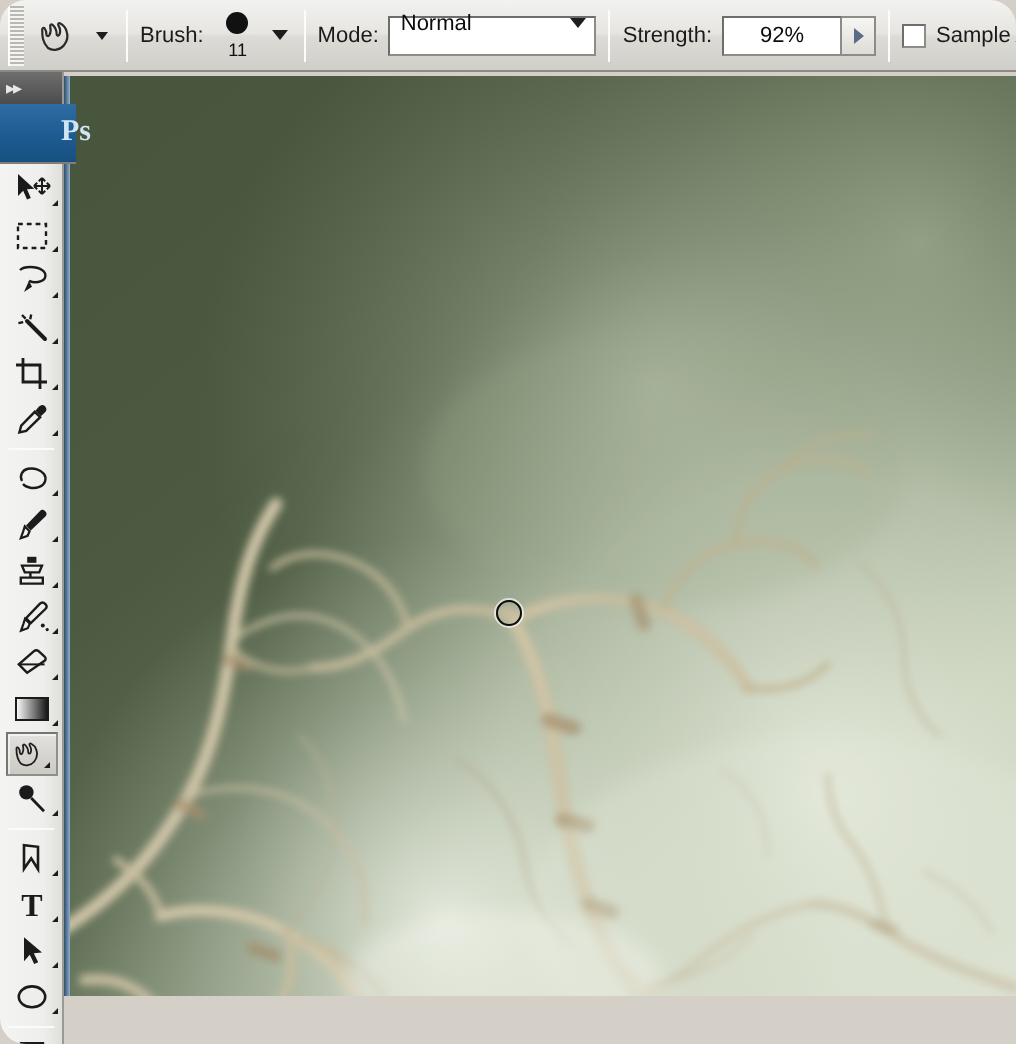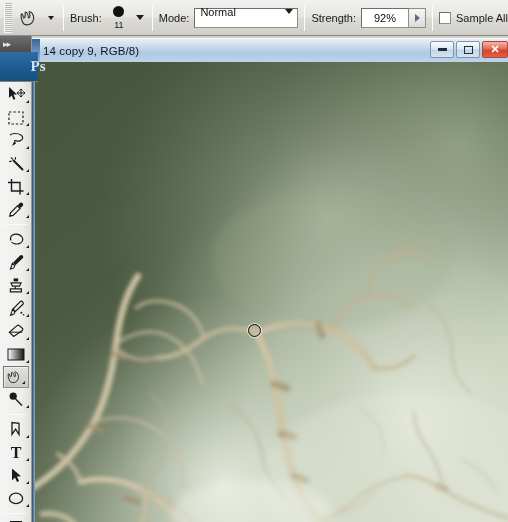--- a/index.html
+++ b/index.html
@@ -7,20 +7,21 @@
     margin: 0; padding: 0;
     width: 508px; height: 522px;
     overflow: hidden;
     font-family: "Liberation Sans", sans-serif;
     background: #d4d0c8;
   }
   #app {
     position: relative;
     width: 508px; height: 522px;
     overflow: hidden;
+    border-radius: 13px;
   }
 
   
   .options-bar {
     position: absolute; left: 0; top: 0;
     width: 508px; height: 36px;
     background: linear-gradient(to bottom, #f2f2f0 0%, #e6e5e1 48%, #dcdbd6 52%, #cfcec8 100%);
     border-bottom: 1px solid #8b8a85;
     display: flex; align-items: center;
     padding-left: 4px;
@@ -94,21 +95,21 @@
     border-top-color: #6e6d69;
     border-left-color: #6e6d69;
     display: flex; align-items: center;
     justify-content: space-between;
     padding: 0 4px 12px 5px;
     font-size: 11px; color: #0d0d0d;
     flex: 0 0 auto;
   }
   .combo.mode { width: 104px; }
   .num-field {
-    height: 20px; width: 48px;
+    height: 20px; width: 60px;
     background: #fff;
     border: 1px solid #8d8c87;
     border-top-color: #6e6d69;
     border-left-color: #6e6d69;
     font-size: 11px; color: #0d0d0d;
     display: flex; align-items: center; justify-content: center;
     flex: 0 0 auto;
   }
   .spin-btn {
     height: 20px; width: 17px;
@@ -472,36 +473,20 @@
             <path d="M5 5h6M5 7.6h6M5 10.2h4" stroke="#1b1b1b" stroke-width="1.1"></path>
           </svg>
 
       </div>
 
     </div>
   </div>
 
   <div class="doc-window">
 
-    <div class="doc-titlebar">
-      <div class="doc-icon-slot"></div>
-      <div class="doc-title-text">14 copy 9, RGB/8)</div>
-
-      <div class="win-btns">
-        <div class="win-btn">
-          <span class="wb-min"></span>
-        </div>
-        <div class="win-btn">
-          <span class="wb-max"></span>
-        </div>
-        <div class="win-btn close">
-          <span class="wb-close">✕</span>
-        </div>
-      </div>
-    </div>
 
     <div class="canvas-wrap">
       <div class="canvas-rule-l"></div>
 
       <svg class="canvas-img" width="476" height="460" viewBox="0 0 476 460" preserveAspectRatio="none">
         <defs>
           <linearGradient id="sky" x1="0.12" y1="0" x2="0.95" y2="1">
             <stop offset="0" stop-color="#47563d"></stop>
             <stop offset="0.30" stop-color="#4b5a41"></stop>
             <stop offset="0.50" stop-color="#5c6b52"></stop>

